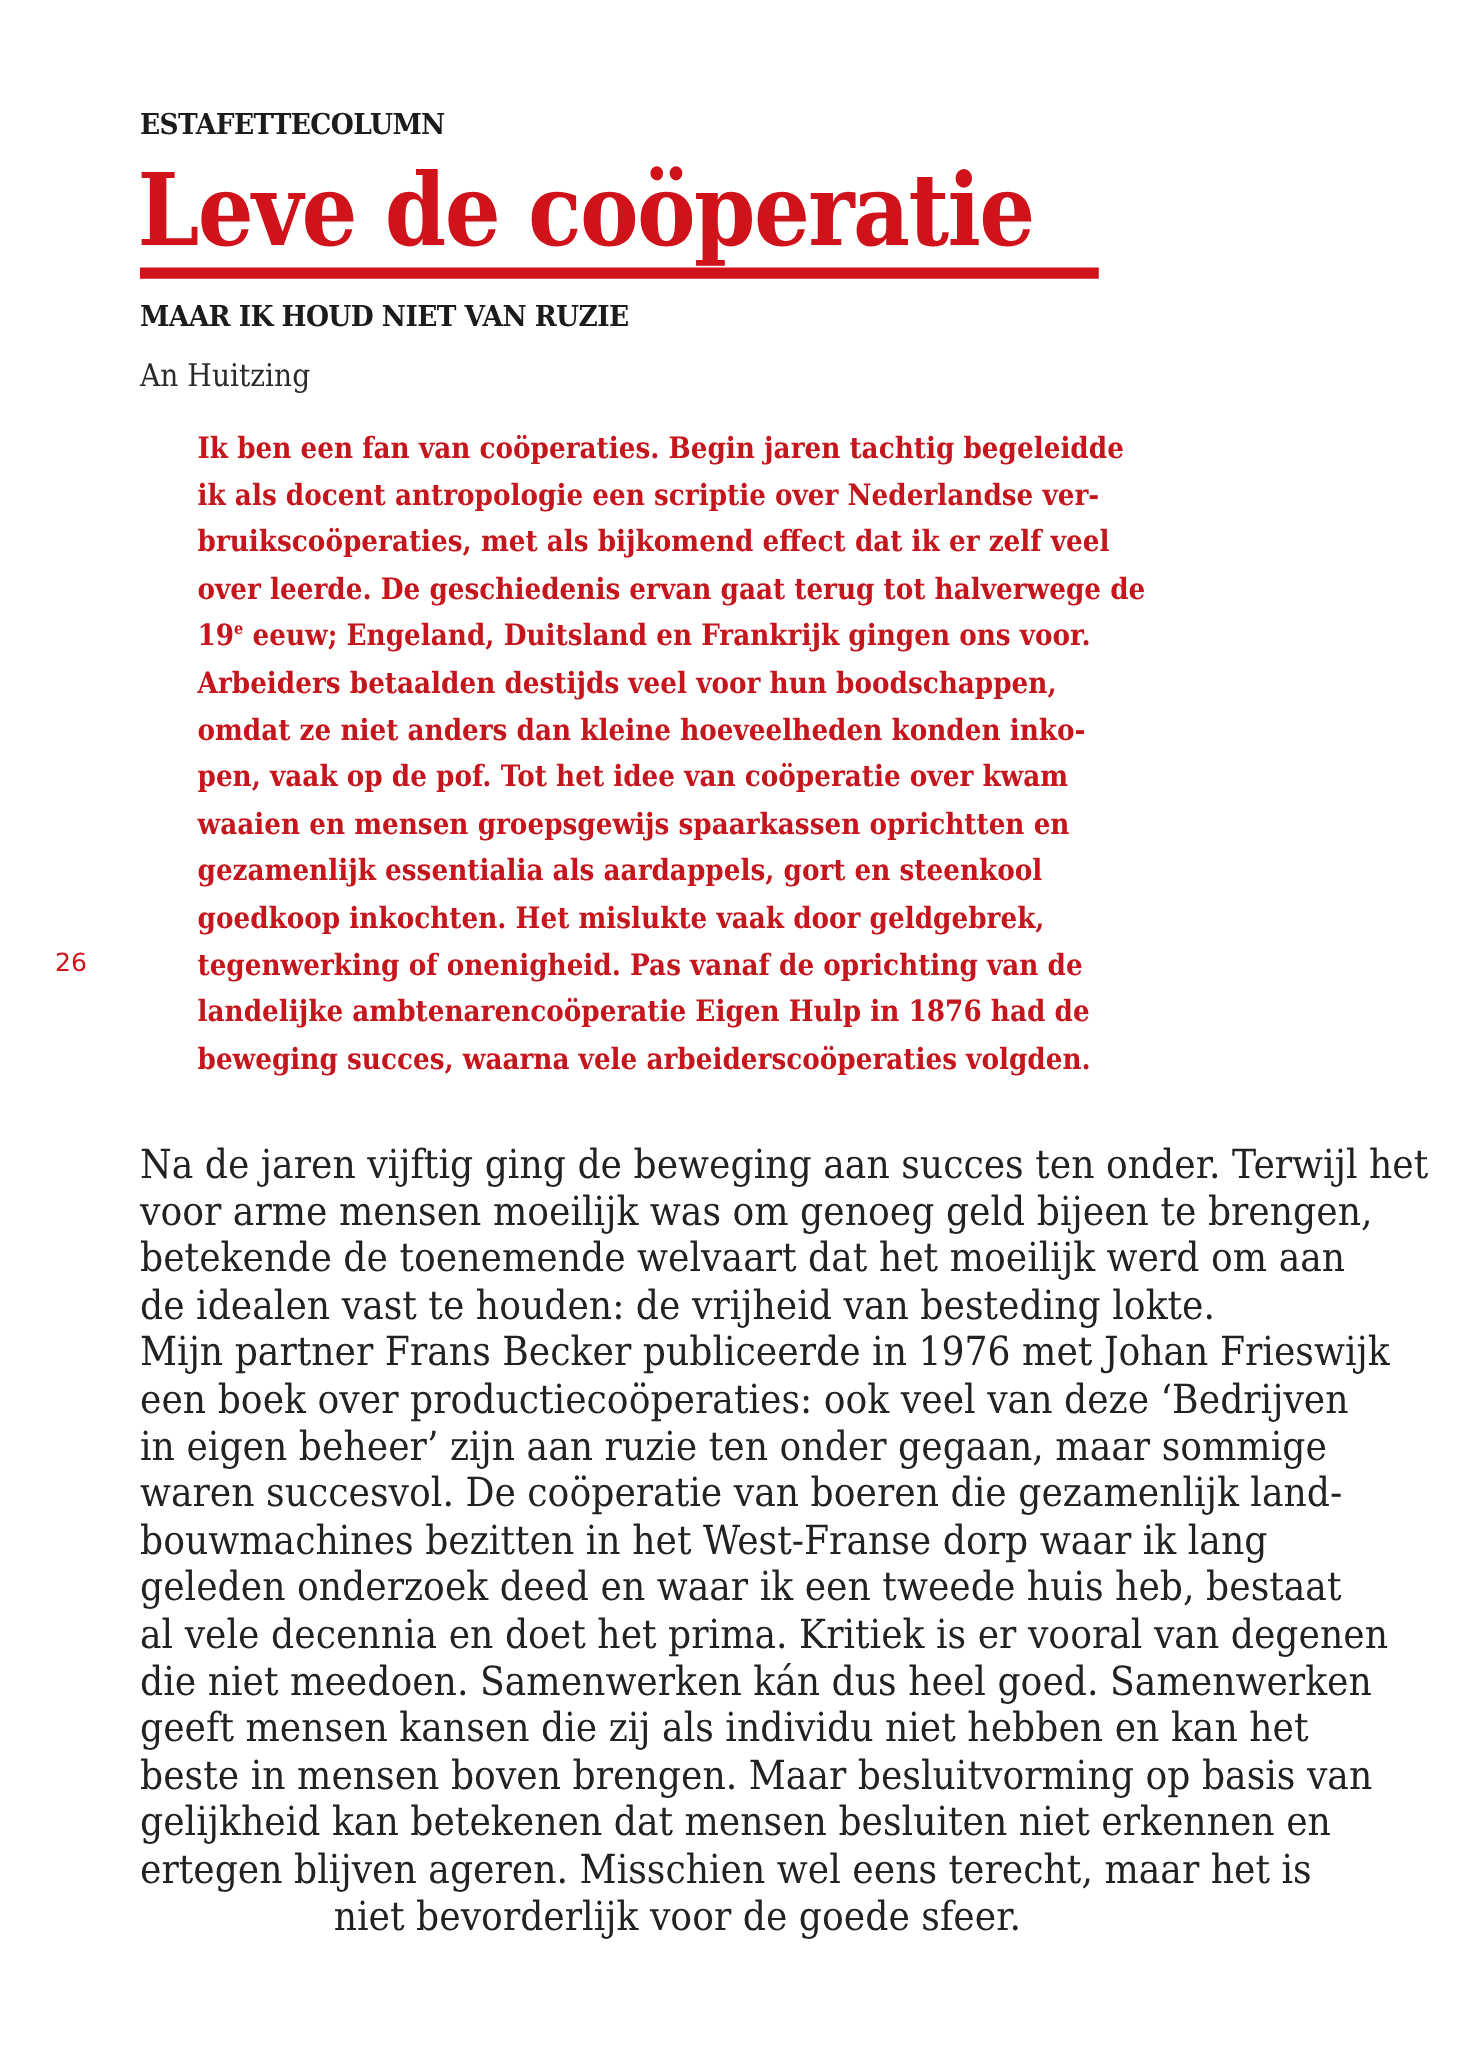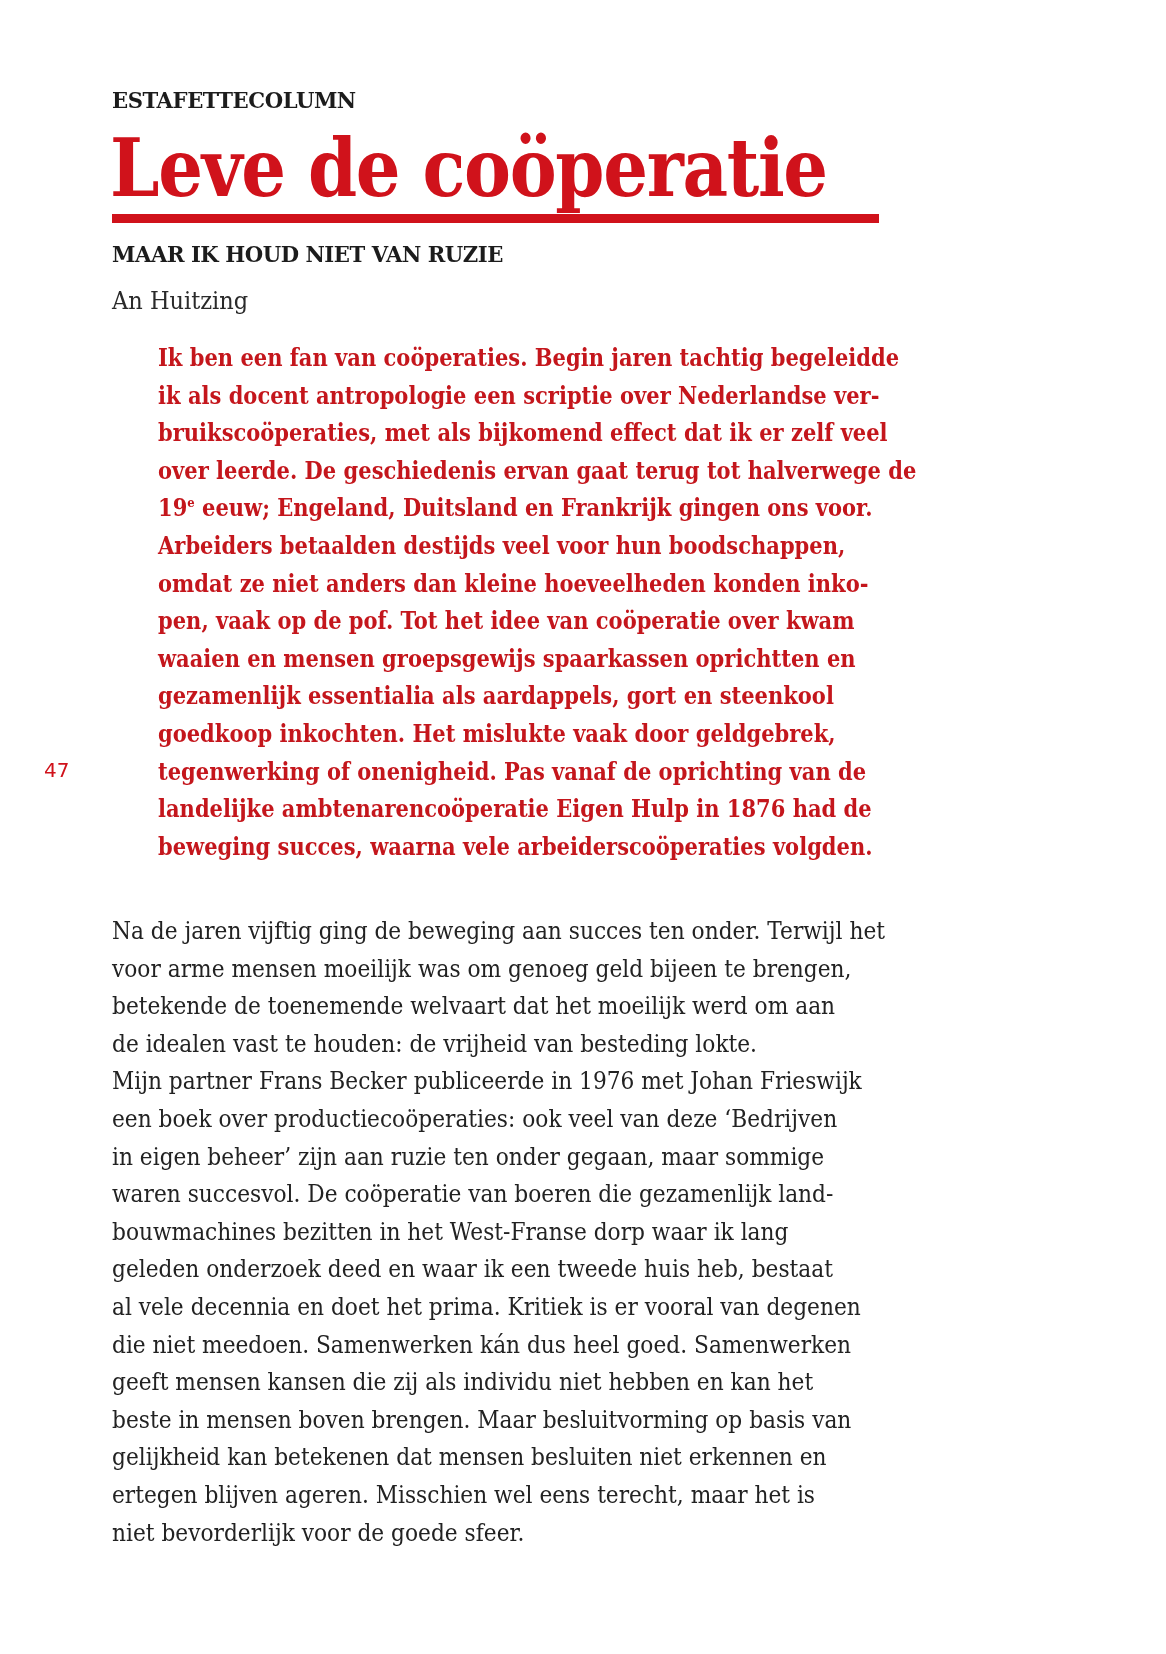--- a/index.html
+++ b/index.html
@@ -99,34 +99,35 @@
     }
     .intro .line { transform: scaleX(0.895); height: 37.6px; }
     .intro sup { font-size: 13px; vertical-align: 9px; line-height: 0; }
     .body {
       position: absolute;
       left: 112px;
       top: 913px;
       width: 950px;
       color: #222222;
       font-family: "DejaVu Serif", serif;
-      font-size: 24px;
+      font-size: 32px;
       line-height: 37.6px;
+      text-align: center;
     }
     .body .line { transform: scaleX(0.905); height: 37.6px; }
   </style>
 </head>
 <body>
 
 <div class="kicker">ESTAFETTECOLUMN</div>
 <div class="title">Leve de coöperatie</div>
 <div class="title-rule"></div>
 <div class="subtitle">MAAR IK HOUD NIET VAN RUZIE</div>
 <div class="author">An Huitzing</div>
-<div class="page-number">47</div>
+<div class="page-number">26</div>
 
 <div class="intro">
   <span class="line">Ik ben een fan van coöperaties. Begin jaren tachtig begeleidde</span>
   <span class="line">ik als docent antropologie een scriptie over Nederlandse ver-</span>
   <span class="line">bruikscoöperaties, met als bijkomend effect dat ik er zelf veel</span>
   <span class="line">over leerde. De geschiedenis ervan gaat terug tot halverwege de</span>
   <span class="line"><span>19</span><sup>e</sup><span> eeuw; Engeland, Duitsland en Frankrijk gingen ons voor.</span></span>
   <span class="line">Arbeiders betaalden destijds veel voor hun boodschappen,</span>
   <span class="line">omdat ze niet anders dan kleine hoeveelheden konden inko-</span>
   <span class="line">pen, vaak op de pof. Tot het idee van coöperatie over kwam</span>

